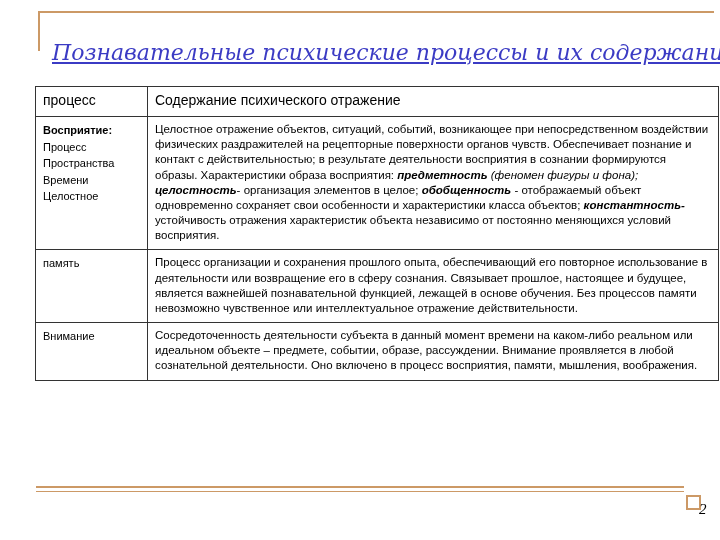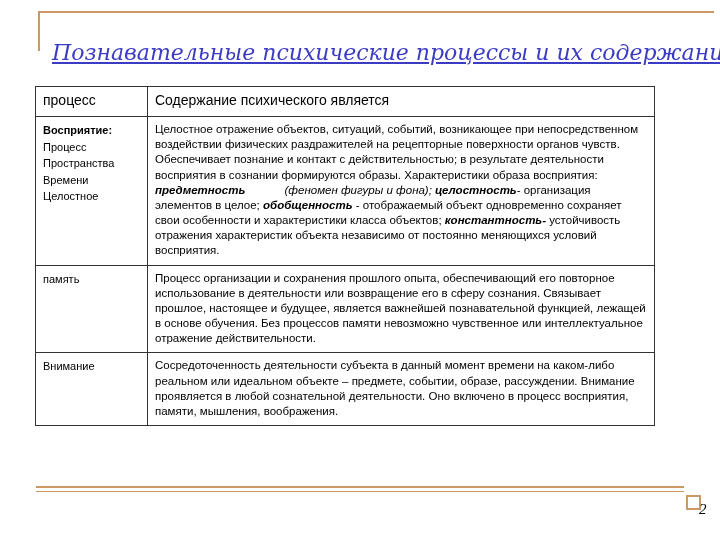--- a/index.html
+++ b/index.html
@@ -36,21 +36,21 @@
     font-style: italic;
     font-weight: normal;
     font-size: 22px;
     color: #3b3bc4;
     text-decoration: underline;
     white-space: nowrap;
   }
   table.process-table {
     position: absolute;
     left: 35px; top: 86px;
-    width: 620px;
+    width: 684px;
     border-collapse: collapse;
     table-layout: fixed;
   }
   .process-table th, .process-table td {
     border: 1px solid #333333;
     vertical-align: top;
     text-align: left;
     padding: 5px 7px 6px 7px;
   }
   .process-table th {
@@ -61,21 +61,21 @@
   td.process-cell {
     font-size: 11px;
     line-height: 1.5;
   }
   td.content-cell {
     font-size: 11.5px;
     line-height: 1.32;
   }
   .bold { font-weight: bold; }
   .bi   { font-weight: bold; font-style: italic; }
-  .it   { font-style: italic; margin-left: 36px; }
+  .it   { font-style: italic; }
   .page-number {
     position: absolute;
     left: 699px; top: 501px;
     font-family: "Liberation Serif", serif;
     font-style: italic;
     font-size: 15px;
     color: #000000;
   }
 </style>
 </head>
@@ -92,21 +92,21 @@
   <h1 class="title">Познавательные психические процессы и их содержание</h1>
 
   <table class="process-table">
     <colgroup>
       <col style="width:112px">
       <col>
     </colgroup>
     <thead>
       <tr>
         <th>процесс</th>
-        <th>Содержание психического является</th>
+        <th>Содержание психического отражение</th>
       </tr>
     </thead>
     <tbody>
       <tr>
         <td class="process-cell">
           <div class="bold">Восприятие:</div>
           <div>Процесс</div>
           <div>Пространства</div>
           <div>Времени</div>
           <div>Целостное</div>

